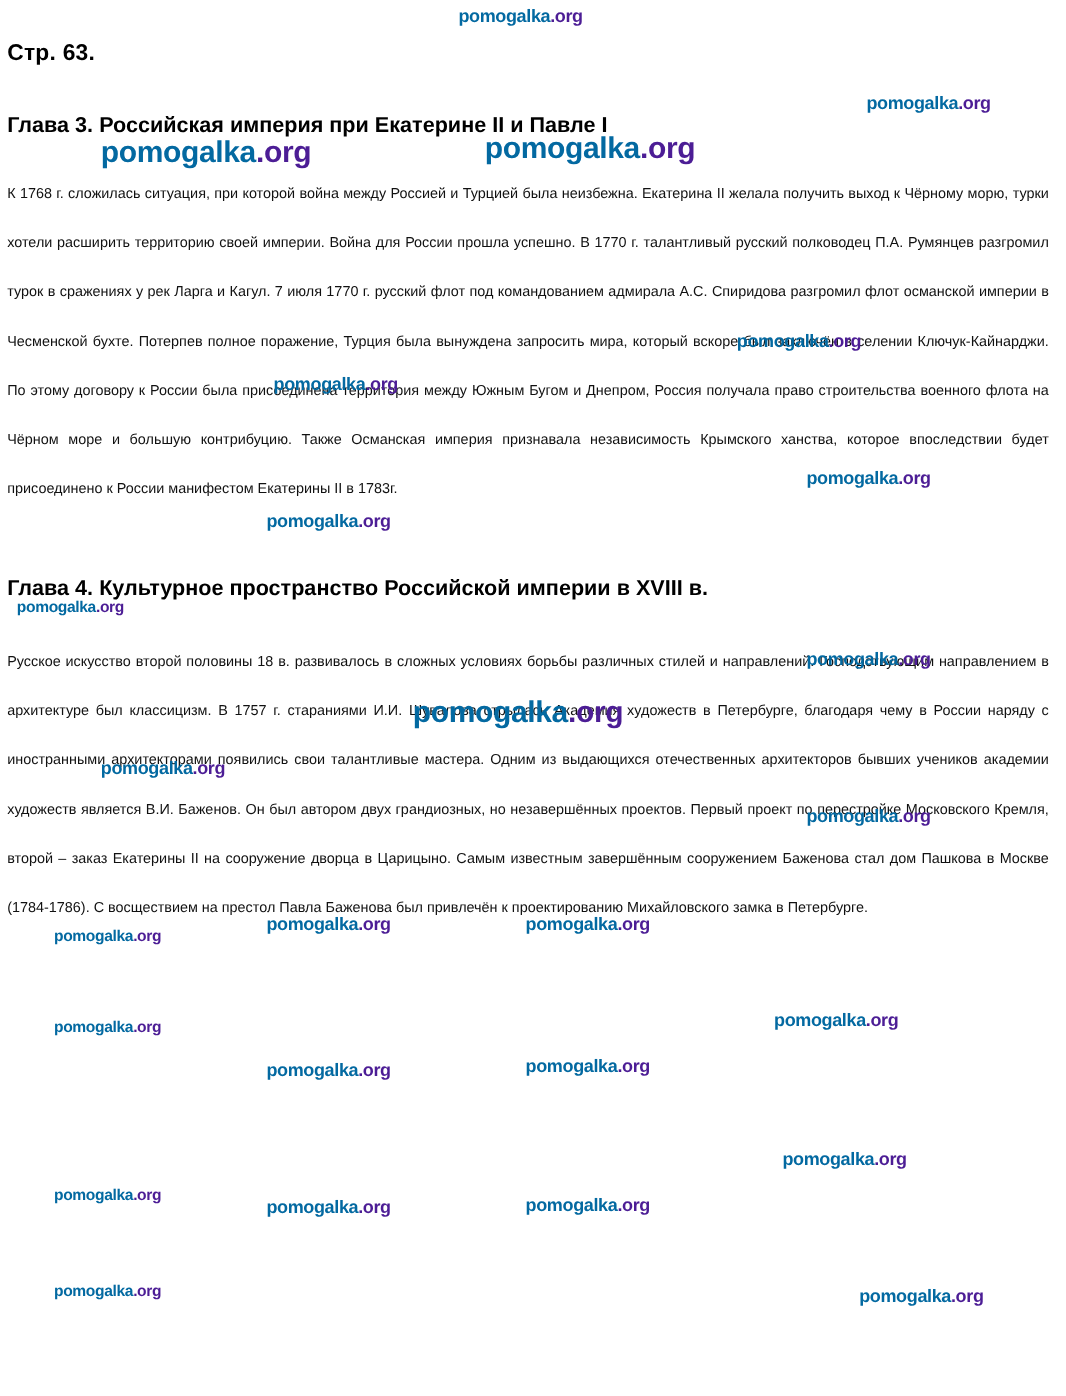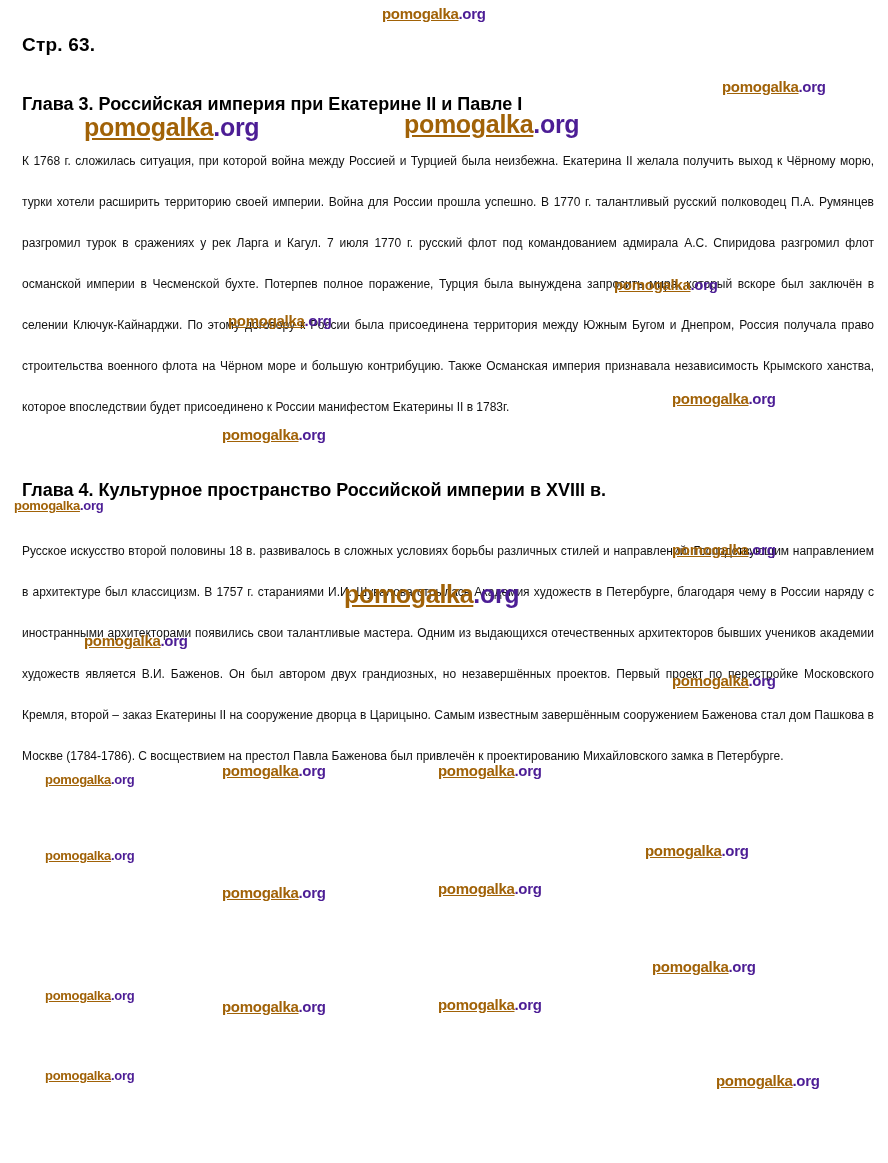--- a/index.html
+++ b/index.html
@@ -13,21 +13,21 @@
     position: relative;
     font-family: "Liberation Sans", sans-serif;
     color: #111111;
     overflow: hidden;
   }
   .page {
     position: relative;
     width: 888px;
     height: 1163px;
     box-sizing: border-box;
-    padding: 34px 14px 0 22px;
+    padding: 34px 14px 0 6px;
   }
   .page-number {
     font-size: 19px;
     font-weight: bold;
     color: #000000;
     margin: 0 0 38px 0;
     letter-spacing: 0.2px;
   }
   .chapter-heading {
     font-size: 18px;
@@ -59,21 +59,21 @@
     height: 1163px;
     pointer-events: none;
   }
   .wm {
     position: absolute;
     white-space: nowrap;
     font-family: "Liberation Sans", sans-serif;
     font-weight: bold;
     letter-spacing: -0.3px;
   }
-  .wm .a { color: #a16207; text-decoration: underline; }
+  .wm .a { color: #0369a1; }
   .wm .b { color: #4c1d95; }
 </style>
 </head>
 <body>
 
 <div class="page">
 
   <div class="page-number">Стр. 63.</div>
 
   <h2 class="chapter-heading">Глава 3. Российская империя при Екатерине II и Павле I</h2>

